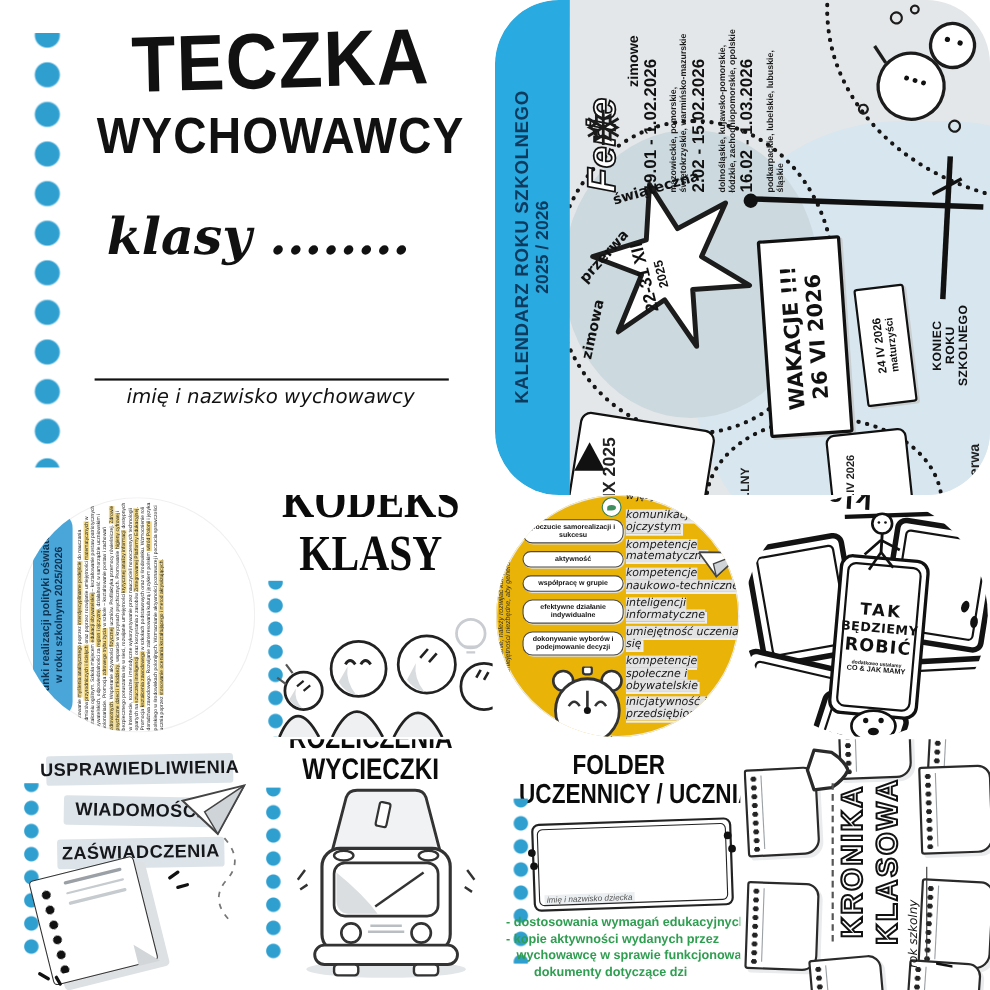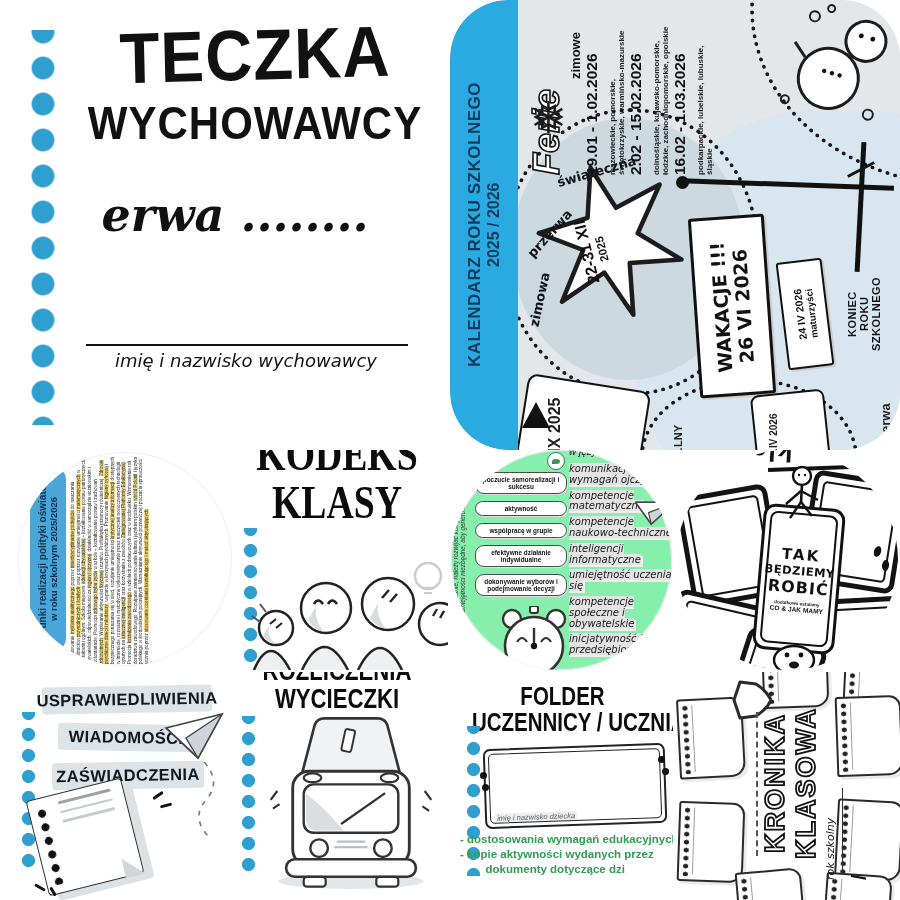--- a/index.html
+++ b/index.html
@@ -82,21 +82,21 @@
 </style>
 </head>
 <body>
 
 <div class="canvas">
 
   <div class="tile" style="left:0;top:0;width:450px;height:450px;">
     <div class="dotcol dots-big" style="left:28px;top:30px;height:395px;"></div>
     <div class="abs cover-title" style="left:90px;top:18px;width:330px;font-size:64px;text-align:center;">TECZKA</div>
     <div class="abs cover-title" style="left:80px;top:100px;width:350px;font-size:42px;text-align:center;transform:scale(1,1.1);">WYCHOWAWCY</div>
-    <div class="abs cover-sub" style="left:70px;top:188px;width:330px;font-size:46px;text-align:center;">erwa ........</div>
+    <div class="abs cover-sub" style="left:70px;top:188px;width:330px;font-size:46px;text-align:center;">klasy ........</div>
     <div class="abs" style="left:86px;top:344px;width:322px;border-top:2px solid #111;"></div>
     <div class="abs" style="left:96px;top:350px;width:300px;font-size:18px;font-style:italic;text-align:center;font-family:'DejaVu Sans',sans-serif;">imię i nazwisko wychowawcy</div>
   </div>
 
   <div class="tile" style="left:450px;top:0;width:450px;height:450px;">
     <div class="cal-bg">
 
       <div class="abs" style="left:180px;top:110px;width:420px;height:420px;background:#d8e6ef;border-radius:45%;"></div>
       <div class="abs" style="left:62px;top:118px;width:232px;height:262px;background:#ccd9de;border-radius:50%;"></div>
 
@@ -215,40 +215,40 @@
       <path d="M64 58 q4 -7 9 0 M78 58 q4 -7 9 0" stroke="#222" stroke-width="2.6" fill="none"></path>
       <circle cx="138" cy="58" r="26" fill="#fff" stroke="#222" stroke-width="2.5"></circle>
       <path d="M120 72 a26 26 0 0 0 16 11 q-10-12-8-26 z" fill="#d9dcde"></path>
       <path d="M132 52 l7 -8 M140 56 l7 -8" stroke="#222" stroke-width="2.4" fill="none"></path>
       <circle cx="190" cy="78" r="21" fill="#fff" stroke="#222" stroke-width="2.5"></circle>
       <path d="M183 70 l4 -7 M190 72 l4 -7" stroke="#222" stroke-width="2.4" fill="none"></path>
       <path d="M2 70 l8 6 M10 58 l6 8" stroke="#555" stroke-width="2" fill="none"></path>
     </svg>
   </div>
 
-  <div class="tile" style="left:451px;top:450px;width:221px;height:220px;border-radius:50%;background:#86efac;box-shadow:0 0 0 1px #ededed inset;">
+  <div class="tile" style="left:451px;top:450px;width:221px;height:220px;border-radius:50%;background:#eab308;box-shadow:0 0 0 1px #ededed inset;">
     <div class="abs vtext" style="left:1px;top:16px;height:186px;font-size:6.4px;font-style:italic;color:#333;text-align:center;">
       <div>…cześnie, należy rozwijać kompet…</div>
       <div>umiejętności niezbędne, aby genero…</div>
     </div>
     <div class="abs" style="left:24px;top:22px;width:92px;">
 
     <div class="ribbon"><span>poczucie samorealizacji i sukcesu</span></div>
         <div class="ribbon"><span>aktywność</span></div>
         <div class="ribbon"><span>współpracę w grupie</span></div>
         <div class="ribbon"><span>efektywne działanie indywidualne</span></div>
         <div class="ribbon"><span>dokonywanie wyborów i podejmowanie decyzji</span></div>
       </div>
     <div class="abs" style="left:118px;top:-4px;font-size:10px;font-style:italic;">w języ…</div>
     <div class="abs" style="left:96px;top:2px;width:16px;height:16px;border:1.6px solid #2e7d52;border-radius:50%;background:#fff;display:flex;align-items:center;justify-content:center;">
       <div style="width:8px;height:5px;background:#3f8f5f;border-radius:50% 50% 50% 0;"></div>
     </div>
     <div class="abs" style="left:118px;top:14px;width:104px;">
 
-    <div class="comp-item"><span class="hl">komunikacja w wymagań ojczystym</span></div>
+    <div class="comp-item"><span class="hl">komunikacja w życia ojczystym</span></div>
         <div class="comp-item"><span class="hl">kompetencje matematyczne</span></div>
         <div class="comp-item"><span class="hl">kompetencje naukowo-techniczne</span></div>
         <div class="comp-item"><span class="hl">inteligencji informatyczne</span></div>
         <div class="comp-item"><span class="hl">umiejętność uczenia się</span></div>
         <div class="comp-item"><span class="hl">kompetencje społeczne i obywatelskie</span></div>
         <div class="comp-item"><span class="hl">inicjatywność i przedsiębiorczość</span></div>
       </div>
     <svg class="abs" style="left:44px;top:156px;" width="78" height="70" viewBox="0 0 78 70">
       <circle cx="17" cy="13" r="9" fill="#fff" stroke="#333" stroke-width="2.4"></circle>
       <circle cx="61" cy="13" r="9" fill="#fff" stroke="#333" stroke-width="2.4"></circle>
@@ -354,20 +354,21 @@
       <div class="abs" style="left:8px;bottom:4px;font-size:7.5px;color:#555;font-style:italic;background:#eceff1;padding:0 2px;">imię i nazwisko dziecka</div>
     </div>
     <div class="conndot" style="left:28px;top:96px;"></div>
     <div class="conndot" style="left:30px;top:108px;"></div>
     <div class="conndot" style="left:206px;top:80px;"></div>
     <div class="conndot" style="left:210px;top:92px;"></div>
     <div class="abs" style="left:8px;top:156px;">
 
     <div class="fnote"><span>- dostosowania wymagań edukacyjnych</span></div>
         <div class="fnote"><span>- kopie aktywności wydanych przez</span></div>
+        <div class="fnote"><span>   wychowawcę w sprawie funkcjonowa</span></div>
         <div class="fnote"><span>        dokumenty dotyczące dzi</span></div>
       </div>
   </div>
 
   <div class="tile" style="left:676px;top:672px;width:224px;height:228px;">
     <div class="nb" style="left:2px;top:26px;transform:rotate(-3deg);"></div>
     <div class="nb" style="left:2px;top:130px;transform:rotate(2deg);"></div>
     <div class="nb" style="left:86px;top:-44px;transform:rotate(-2deg);"></div>
     <div class="nb" style="left:168px;top:-36px;transform:rotate(3deg);"></div>
     <div class="nb" style="left:160px;top:24px;transform:rotate(-2deg);"></div>

